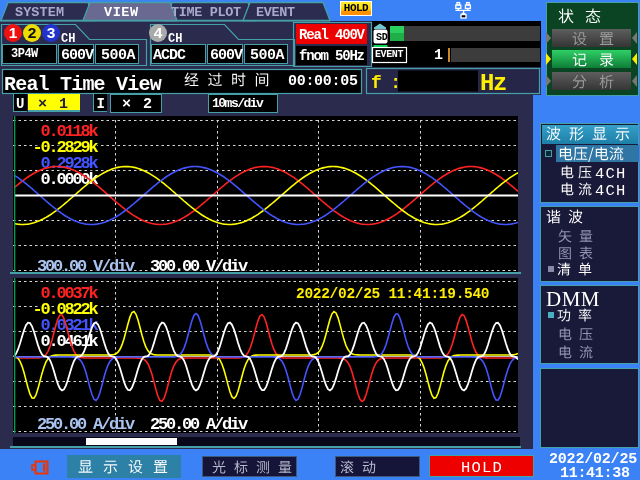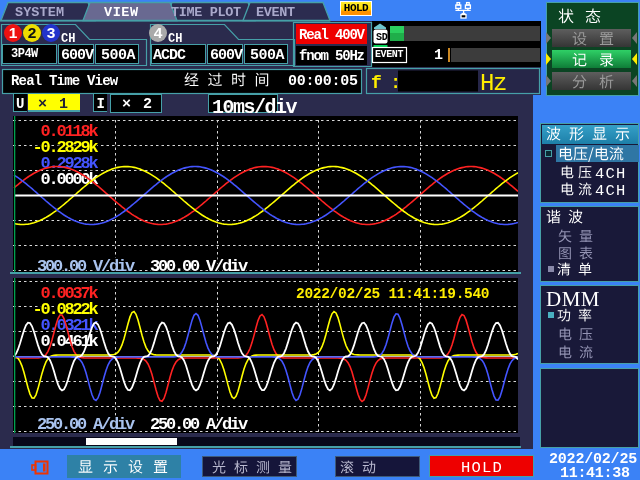--- a/index.html
+++ b/index.html
@@ -107,42 +107,42 @@
 <div class="d" style="left:61px;top:47px;font-family:Liberation Mono,monospace;font-weight:bold;font-size:15px;color:#fff;letter-spacing:-1px;white-space:pre">600V</div>
 <div class="d" style="left:101px;top:47px;font-family:Liberation Mono,monospace;font-weight:bold;font-size:15px;color:#fff;letter-spacing:-0.5px;white-space:pre">500A</div>
 <div class="d" style="left:153px;top:47px;font-family:Liberation Mono,monospace;font-weight:bold;font-size:15px;color:#fff;letter-spacing:-1px;white-space:pre">ACDC</div>
 <div class="d" style="left:210px;top:47px;font-family:Liberation Mono,monospace;font-weight:bold;font-size:15px;color:#fff;letter-spacing:-1px;white-space:pre">600V</div>
 <div class="d" style="left:250px;top:47px;font-family:Liberation Mono,monospace;font-weight:bold;font-size:15px;color:#fff;letter-spacing:-0.5px;white-space:pre">500A</div>
 <div class="d" style="left:299px;top:27px;font-family:Liberation Mono,monospace;font-weight:bold;font-size:14px;color:#fff;letter-spacing:-1.2px;white-space:pre">Real 400V</div>
 <div class="d" style="left:299px;top:48px;font-family:Liberation Mono,monospace;font-weight:bold;font-size:14px;color:#fff;letter-spacing:-1.2px;white-space:pre">fnom 50Hz</div>
 <div class="d" style="left:376px;top:31.5px;font-family:Liberation Mono,monospace;font-weight:bold;font-size:10px;color:#000;letter-spacing:-0.2px;white-space:pre">SD</div>
 <div class="d" style="left:375px;top:49px;font-family:Liberation Mono,monospace;font-weight:bold;font-size:10px;color:#fff;letter-spacing:-0.4px;white-space:pre">EVENT</div>
 <div class="d" style="left:434px;top:47px;font-family:Liberation Mono,monospace;font-weight:bold;font-size:15px;color:#fff;letter-spacing:0px;white-space:pre">1</div>
-<div class="d" style="left:11px;top:73px;font-family:Liberation Mono,monospace;font-weight:bold;font-size:14px;color:#fff;letter-spacing:-0.8px;white-space:pre">Real Time View</div>
+<div class="d" style="left:4px;top:73px;font-family:Liberation Mono,monospace;font-weight:bold;font-size:20px;color:#fff;letter-spacing:-0.8px;white-space:pre">Real Time View</div>
 <svg style="position:absolute;left:184px;top:72px;overflow:visible" width="85.5" height="15" viewBox="0 0 5700 1000" preserveAspectRatio="xMinYMin meet">
       <g fill="#fff">
         <use href="#g24" x="0"></use>
         <use href="#g25" x="1567"></use>
         <use href="#g26" x="3133"></use>
         <use href="#g27" x="4700"></use>
       </g>
     </svg>
 <div class="d" style="left:288px;top:73px;font-family:Liberation Mono,monospace;font-weight:bold;font-size:15px;color:#fff;letter-spacing:-0.3px;white-space:pre">00:00:05</div>
 <div class="d" style="left:371px;top:72.5px;font-family:Liberation Mono,monospace;font-weight:bold;font-size:18px;color:#ffee00;letter-spacing:-1.2px;white-space:pre">f :</div>
-<div class="d" style="left:480px;top:69.5px;font-family:Liberation Mono,monospace;font-weight:normal;font-size:24px;color:#ffee00;letter-spacing:-1.5px;white-space:pre">Hz</div>
+<div class="d" style="left:480px;top:69.5px;font-family:Liberation Mono,monospace;font-weight:bold;font-size:24px;color:#ffee00;letter-spacing:-1.5px;white-space:pre">Hz</div>
 <div class="d" style="left:13px;top:93.5px;width:13px;height:17px;background:#000;border-left:1.5px solid #46a0a8;border-bottom:1.5px solid #46a0a8"></div>
 <div class="d" style="left:16px;top:96px;font-family:Liberation Mono,monospace;font-weight:bold;font-size:14px;color:#fff;letter-spacing:0px;white-space:pre">U</div>
 <div class="d" style="left:28px;top:94px;width:52px;height:16px;background:#ffff00;border-bottom:2px solid #46a0a8"></div>
 <div class="d" style="left:38px;top:95.5px;font-family:Liberation Mono,monospace;font-weight:bold;font-size:15px;color:#223;letter-spacing:1.5px;white-space:pre">× 1</div>
 <div class="d" style="left:93px;top:93.5px;width:13px;height:17px;background:#000;border-left:1.5px solid #46a0a8;border-bottom:1.5px solid #46a0a8"></div>
 <div class="d" style="left:96.5px;top:96px;font-family:Liberation Mono,monospace;font-weight:bold;font-size:14px;color:#fff;letter-spacing:0px;white-space:pre">I</div>
 <div class="d" style="left:110px;top:94px;width:50px;height:17px;background:#000;border:1px solid #46a0a8"></div>
 <div class="d" style="left:122px;top:96px;font-family:Liberation Mono,monospace;font-weight:bold;font-size:15px;color:#fff;letter-spacing:1.5px;white-space:pre">× 2</div>
 <div class="d" style="left:208px;top:94px;width:68px;height:17px;background:#000;border:1px solid #46a0a8"></div>
-<div class="d" style="left:212px;top:96px;font-family:Liberation Mono,monospace;font-weight:bold;font-size:20px;color:#fff;letter-spacing:-1.5px;white-space:pre">10ms/div</div>
+<div class="d" style="left:212px;top:96px;font-family:Liberation Mono,monospace;font-weight:bold;font-size:13px;color:#fff;letter-spacing:-1.5px;white-space:pre">10ms/div</div>
 <svg class="d" style="left:13px;top:116px" width="505" height="156" viewBox="0 0 505 156">
       <rect width="505" height="156" fill="#000"></rect>
       <line x1="0" y1="4.5" x2="505" y2="4.5" stroke="#d8d8d8" stroke-width="1" stroke-dasharray="2.5,3"></line>
       <line x1="0" y1="29.5" x2="505" y2="29.5" stroke="#d8d8d8" stroke-width="1" stroke-dasharray="2.5,3"></line>
       <line x1="0" y1="54.5" x2="505" y2="54.5" stroke="#d8d8d8" stroke-width="1" stroke-dasharray="2.5,3"></line>
       <line x1="0" y1="104.5" x2="505" y2="104.5" stroke="#d8d8d8" stroke-width="1" stroke-dasharray="2.5,3"></line>
       <line x1="0" y1="129.5" x2="505" y2="129.5" stroke="#d8d8d8" stroke-width="1" stroke-dasharray="2.5,3"></line>
       <line x1="0" y1="154.5" x2="505" y2="154.5" stroke="#d8d8d8" stroke-width="1" stroke-dasharray="2.5,3"></line>
       <line x1="102.5" y1="4" x2="102.5" y2="155" stroke="#d8d8d8" stroke-width="1" stroke-dasharray="2.5,3"></line>
       <line x1="204.5" y1="4" x2="204.5" y2="155" stroke="#d8d8d8" stroke-width="1" stroke-dasharray="2.5,3"></line>

